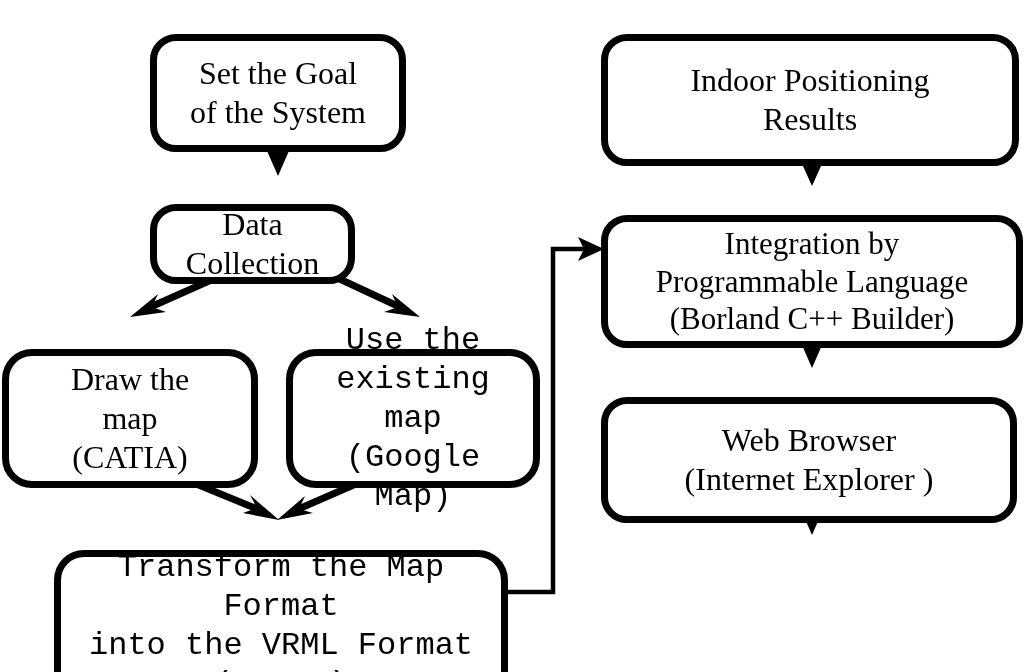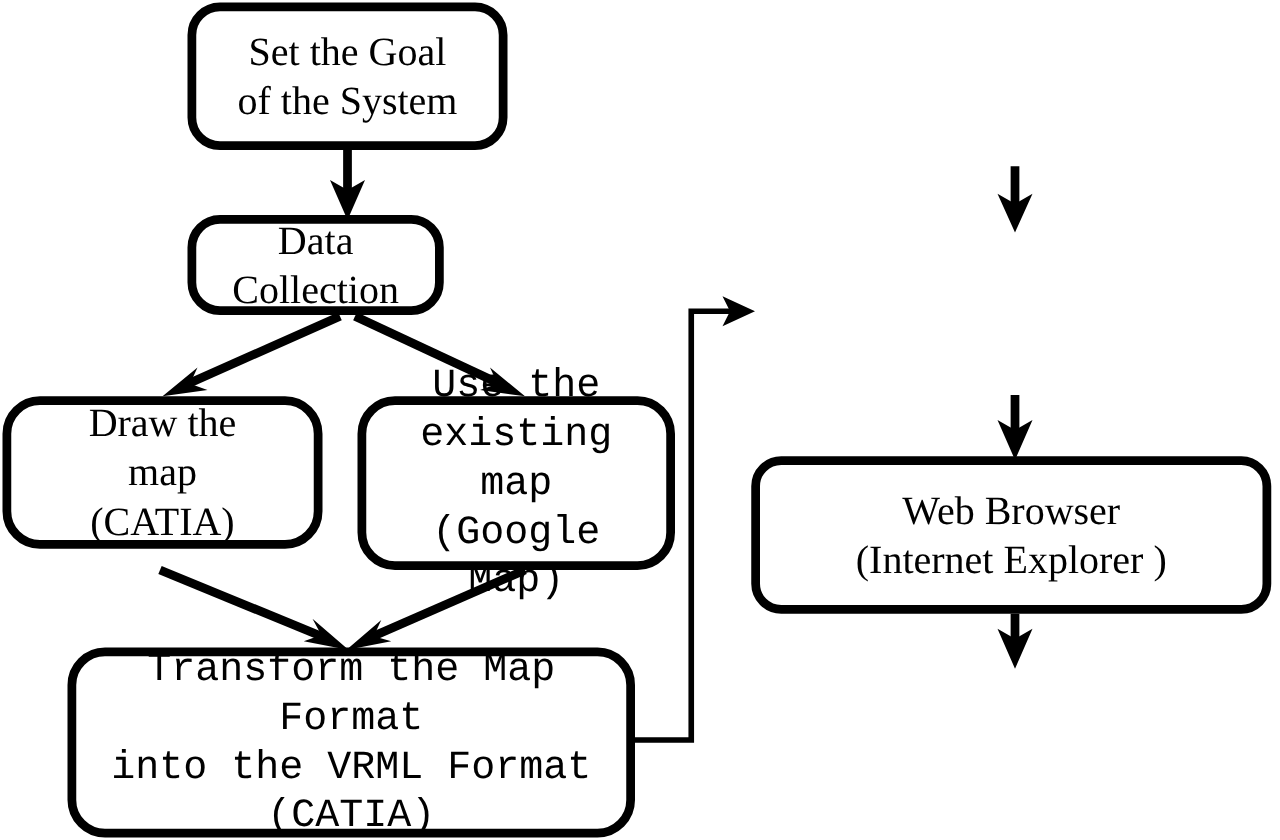--- a/index.html
+++ b/index.html
@@ -23,38 +23,39 @@
     border: 7px solid #000000;
     border-radius: 26px;
     background: #ffffff;
     display: flex;
     align-items: center;
     justify-content: center;
     text-align: center;
     line-height: 1.22;
     color: #000000;
     z-index: 2;
+    margin-top: 32px;
   }
   .node .txt {
     display: block;
     padding: 0 6px;
     white-space: pre-line;
   }
   .f31 { font-size: 31px; }
   .f32 { font-size: 32px; }
 
   
   #n-goal      { left: 150px; top: 2px;   width: 256px; height: 118px; }
   #n-data      { left: 150px; top: 172px; width: 205px; height: 80px;  }
-  #n-draw      { left: 2px;   top: 317px; width: 256px; height: 122px; border-radius: 30px; }
+  #n-draw      { left: 2px;   top: 317px; width: 256px; height: 139px; border-radius: 30px; }
   #n-use       { left: 286px; top: 317px; width: 254px; height: 139px; border-radius: 30px; font-family: Liberation Mono, monospace; }
   #n-transform { left: 54px;  top: 518px; width: 454px; height: 152px; border-radius: 30px; font-family: Liberation Mono, monospace; }
   #n-indoor    { left: 601px; top: 2px;   width: 418px; height: 132px; }
   #n-integ     { left: 601px; top: 183px; width: 422px; height: 133px; }
-  #n-web       { left: 601px; top: 365px; width: 416px; height: 126px; border-radius: 24px; }
+  #n-web       { left: 601px; top: 365px; width: 416px; height: 126px; }
   #n-vrml      { left: 601px; top: 532px; width: 416px; height: 138px; }
 
   svg.edges {
     position: absolute;
     left: 0; top: 0;
     width: 1024px;
     height: 672px;
     z-index: 1;
     pointer-events: none;
   }
@@ -136,21 +137,30 @@
 existing map
 (Google Map)</span>
   </div>
 
   <div class="node f32" id="n-transform">
     <span class="txt">Transform the Map Format
 into the VRML  Format
 (CATIA)</span>
   </div>
 
+  <div class="node f32" id="n-indoor">
+    <span class="txt">Indoor Positioning
+Results</span>
+  </div>
 
+  <div class="node f31" id="n-integ">
+    <span class="txt">Integration by
+Programmable Language
+(Borland C++ Builder)</span>
+  </div>
 
   <div class="node f32" id="n-web">
     <span class="txt">Web Browser
 (Internet Explorer )</span>
   </div>
 
 
 </div>
 
 </body></html>

